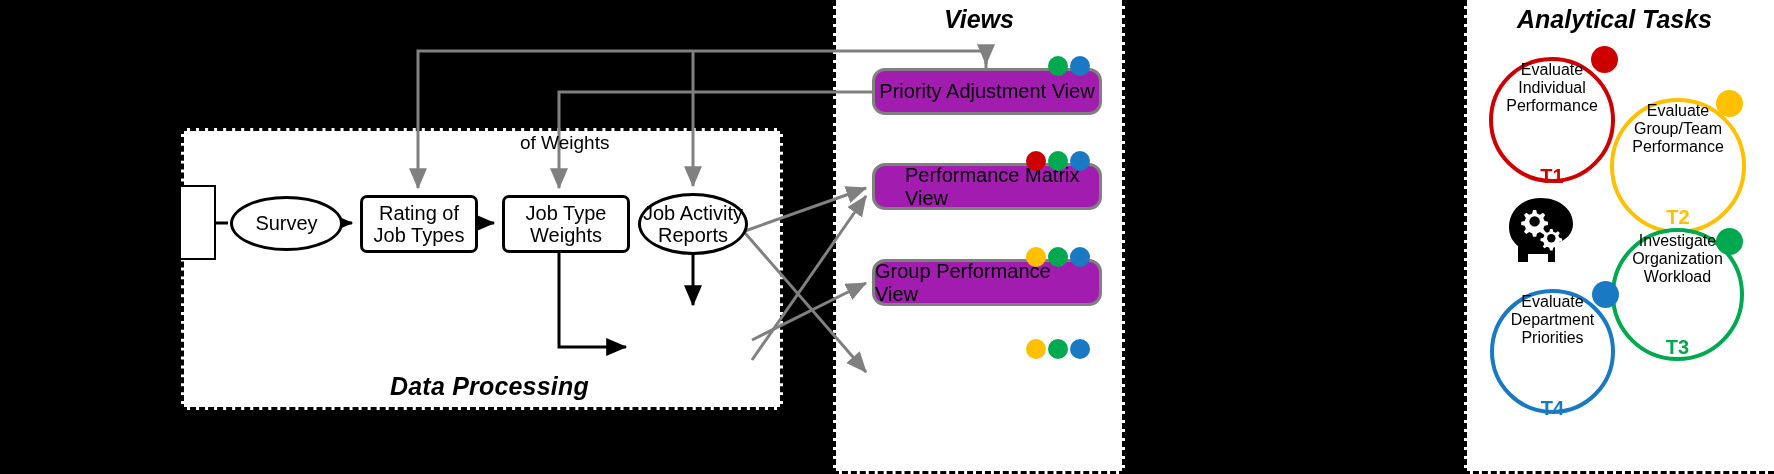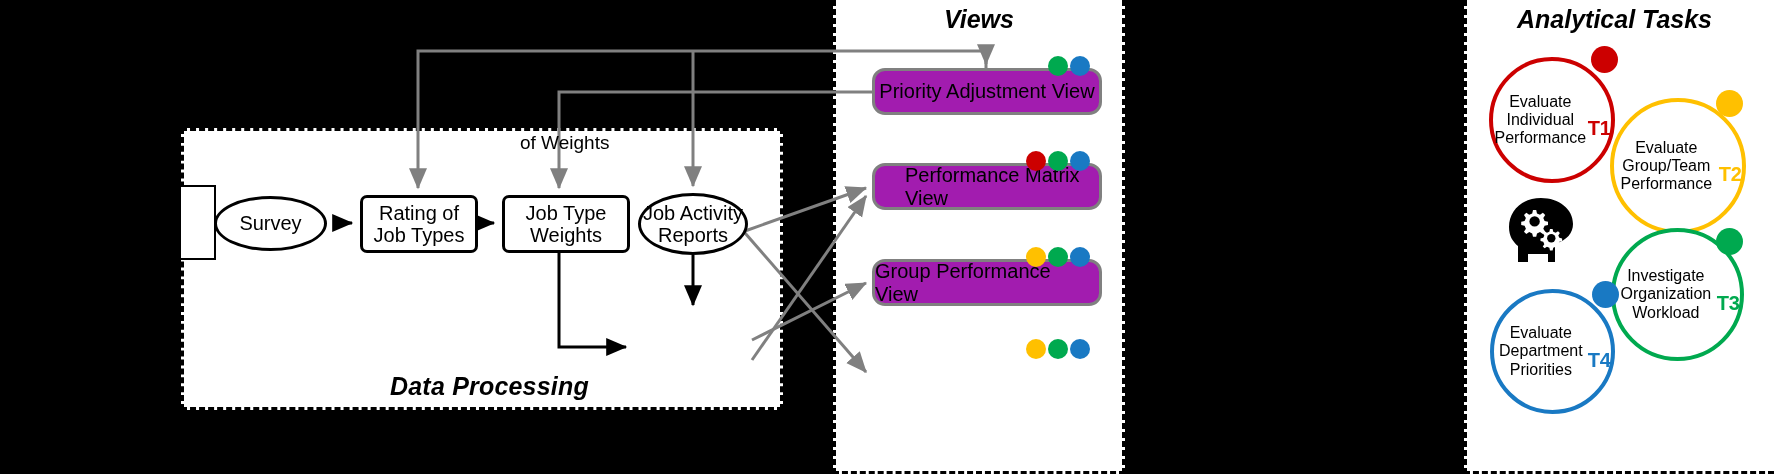--- a/index.html
+++ b/index.html
@@ -23,44 +23,44 @@
   
   .node{position:absolute;box-sizing:border-box;background:#fff;display:flex;
         align-items:center;justify-content:center;text-align:center;color:#000;
         font-size:20px;line-height:1.12;}
   .node.rect{border:3px solid #000;border-radius:7px;}
   .node.ellipse{border:3.5px solid #000;border-radius:50%;}
 
   #node-source{position:absolute;left:181px;top:185px;width:35px;height:75px;
                border:2px solid #000;border-left:none;background:#fff;box-sizing:border-box;}
 
-  #node-survey{left:214px;top:196px;width:113px;height:55px;}
+  #node-survey{left:230px;top:196px;width:113px;height:55px;}
   #node-rating{left:360px;top:195px;width:118px;height:58px;justify-content:center;}
   #node-weights{left:502px;top:195px;width:128px;height:58px;}
   #node-reports{left:638px;top:193px;width:110px;height:62px;}
   #node-weighted{left:634px;top:312px;width:118px;height:67px;}
 
   
   .view-card{position:absolute;box-sizing:border-box;background:#a21caf;
              border:3.5px solid #808080;border-radius:13px;
              display:flex;align-items:center;justify-content:center;
              font-size:20px;color:#000;}
   #view-priority{left:872px;top:68px;width:230px;height:47px;}
   #view-matrix{left:872px;top:163px;width:230px;height:47px;padding-left:30px;}
   #view-group{left:872px;top:259px;width:230px;height:47px;}
   #view-projection{left:872px;top:351px;width:230px;height:47px;}
 
   .dots{position:absolute;display:flex;gap:2px;}
   .dot{width:20px;height:20px;border-radius:50%;}
 
   
   .task{position:absolute;border-radius:50%;background:#fff;box-sizing:border-box;
-        display:flex;flex-direction:row;align-items:center;justify-content:flex-start;
-        text-align:center;font-size:16px;line-height:1.14;color:#000;}
-  .task .tid{font-weight:bold;font-size:20px;margin-top:17px;}
+        display:flex;flex-direction:column;align-items:center;justify-content:flex-start;
+        text-align:center;font-size:16px;line-height:1.14;color:#000;gap:44px;}
+  .task .tid{font-weight:bold;font-size:20px;margin-top:5px;}
   .task-dot{position:absolute;width:27px;height:27px;border-radius:50%;}
 
   #task-t1{left:1489px;top:57px;width:126px;height:126px;border:4px solid #CC0000;}
   #task-t1 .tid{color:#CC0000;}
   #task-t1-dot{left:1591px;top:46px;background:#CC0000;}
 
   #task-t2{left:1610px;top:98px;width:136px;height:136px;border:4px solid #FFC000;}
   #task-t2 .tid{color:#FFC000;}
   #task-t2-dot{left:1716px;top:90px;background:#FFC000;}
 

